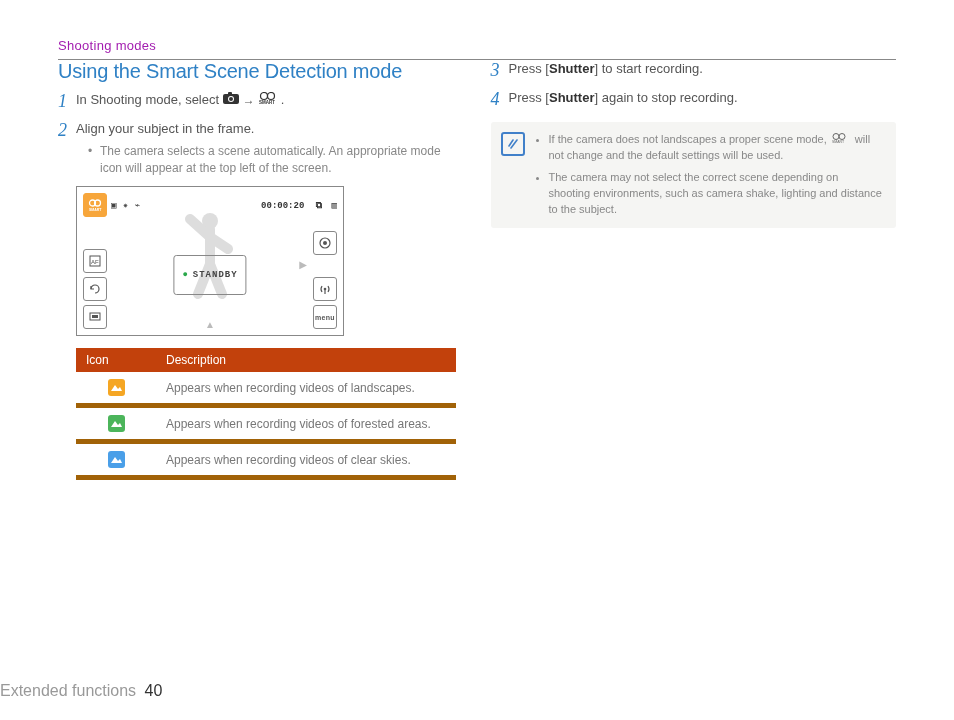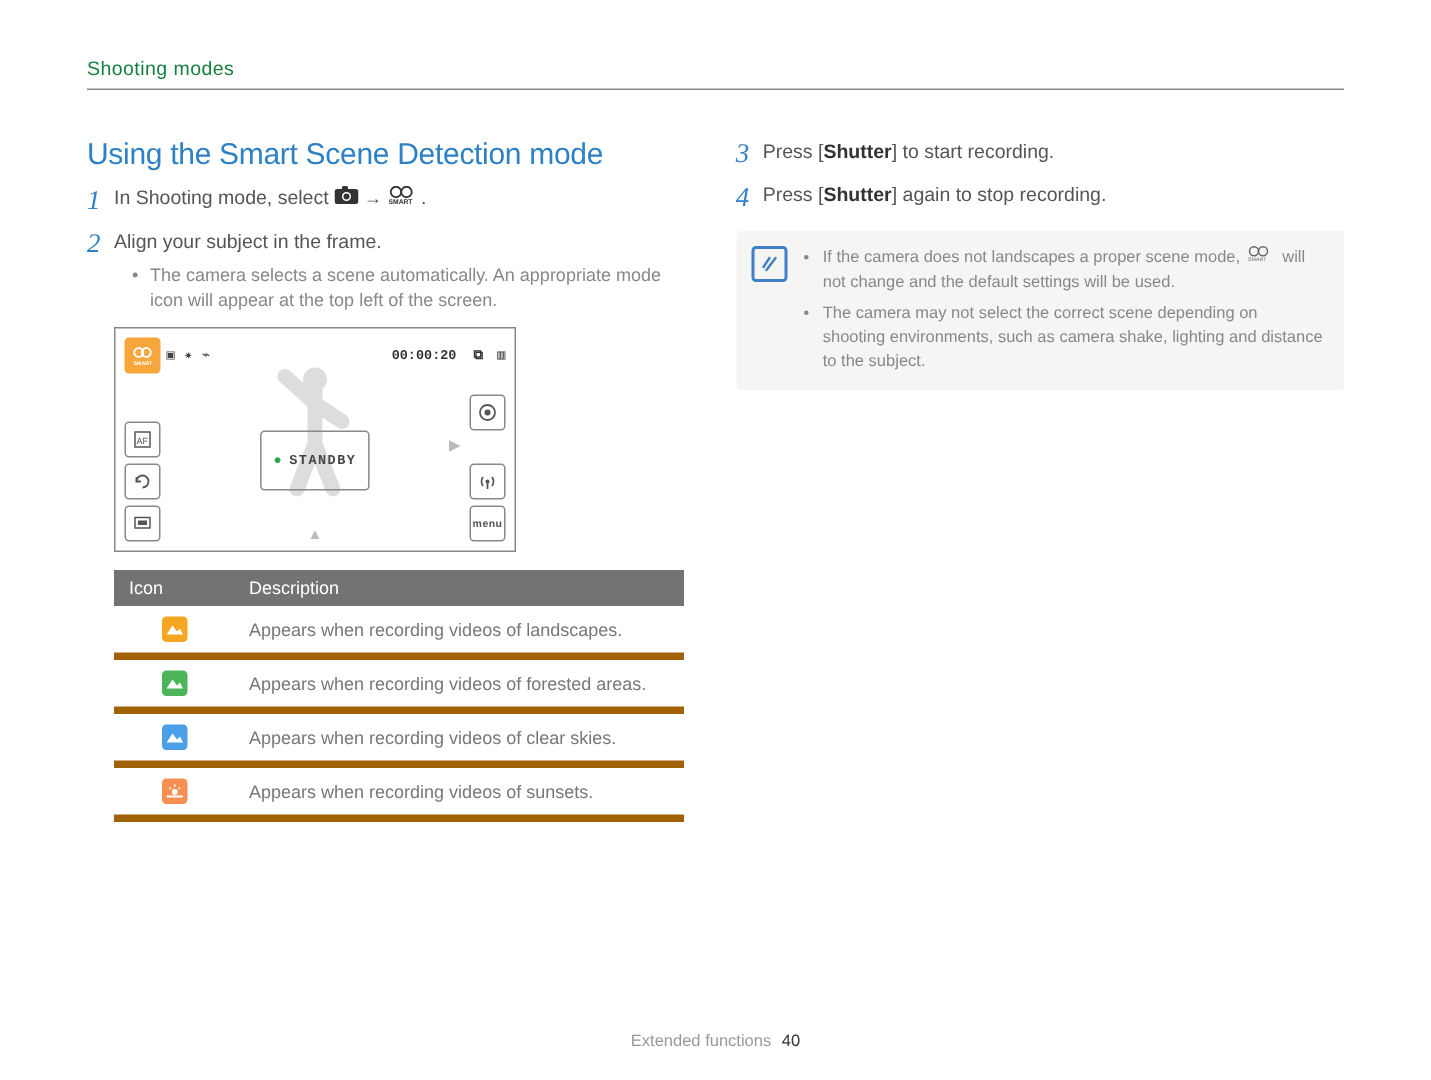--- a/index.html
+++ b/index.html
@@ -9,25 +9,24 @@
     color: #6b6b6b;
     width: 954px;
     height: 720px;
     background: #fff;
     box-sizing: border-box;
     padding: 38px 58px 20px 58px;
     position: relative;
   }
   .header-line {
     font-size: 13px;
-    color: #15803d;
+    color: #a21caf;
     letter-spacing: 0.3px;
     border-bottom: 1px solid #888;
     padding-bottom: 6px;
-    margin-bottom: 32px;
   }
   .content {
     display: flex;
     gap: 27px;
   }
   .col {
     flex: 1;
     min-width: 0;
   }
   .section-title {
@@ -167,21 +166,21 @@
   }
 
   
   .icon-table {
     border-collapse: collapse;
     width: 380px;
     margin-left: 18px;
     font-size: 12px;
   }
   .icon-table thead th {
-    background: #737373;
+    background: #c2410c;
     color: #fff;
     font-weight: 400;
     text-align: left;
     padding: 5px 10px;
     font-size: 12px;
   }
   .icon-table thead th:first-child { width: 60px; }
   .icon-table tbody td {
     border-bottom: 5px solid #a16207;
     padding: 7px 10px;
@@ -229,22 +228,22 @@
   .inline-video-icon {
     display: inline-block;
     vertical-align: middle;
     margin: 0 2px;
   }
 
   .footer {
     position: absolute;
     left: 0; right: 0;
     bottom: 20px;
-    text-align: center;
-    font-size: 11px;
+    text-align: left;
+    font-size: 16px;
     color: #999;
   }
   .footer .pn { color: #333; margin-left: 4px; }
   .menu-label { font-size:7px; font-family:Arial; font-weight:bold; letter-spacing:0.3px;}
 </style>
 </head>
 <body>
 
 <div class="header-line">Shooting modes</div>
 
@@ -374,32 +373,20 @@
           <td>Appears when recording videos of forested areas.</td>
         </tr>
         <tr>
           <td><span class="scene-icon si-blue">
                 <svg width="11" height="11" viewBox="0 0 11 11">
                   <path d="M0 9 L4 3 L7 7 L9 5 L11 9 Z" fill="#fff"></path>
                 </svg>
               </span></td>
           <td>Appears when recording videos of clear skies.</td>
         </tr>
-        <tr>
-          <td><span class="scene-icon si-sunset">
-                <svg width="11" height="11" viewBox="0 0 11 11">
-                  <circle cx="5.5" cy="6" r="2" fill="#fff"></circle>
-                  <line x1="5.5" y1="1" x2="5.5" y2="2.5" stroke="#fff"></line>
-                  <line x1="2" y1="3" x2="3" y2="4" stroke="#fff"></line>
-                  <line x1="9" y1="3" x2="8" y2="4" stroke="#fff"></line>
-                  <line x1="0" y1="9" x2="11" y2="9" stroke="#fff" stroke-width="1.3"></line>
-                </svg>
-              </span></td>
-          <td>Appears when recording videos of sunsets.</td>
-        </tr>
       </tbody>
     </table>
   </div>
 
   <div class="col">
     <div class="step">
       <span class="num">3</span>
       <span class="step-text">
         <span>Press [</span><span class="bold">Shutter</span><span>] to start recording.</span>
       </span>

